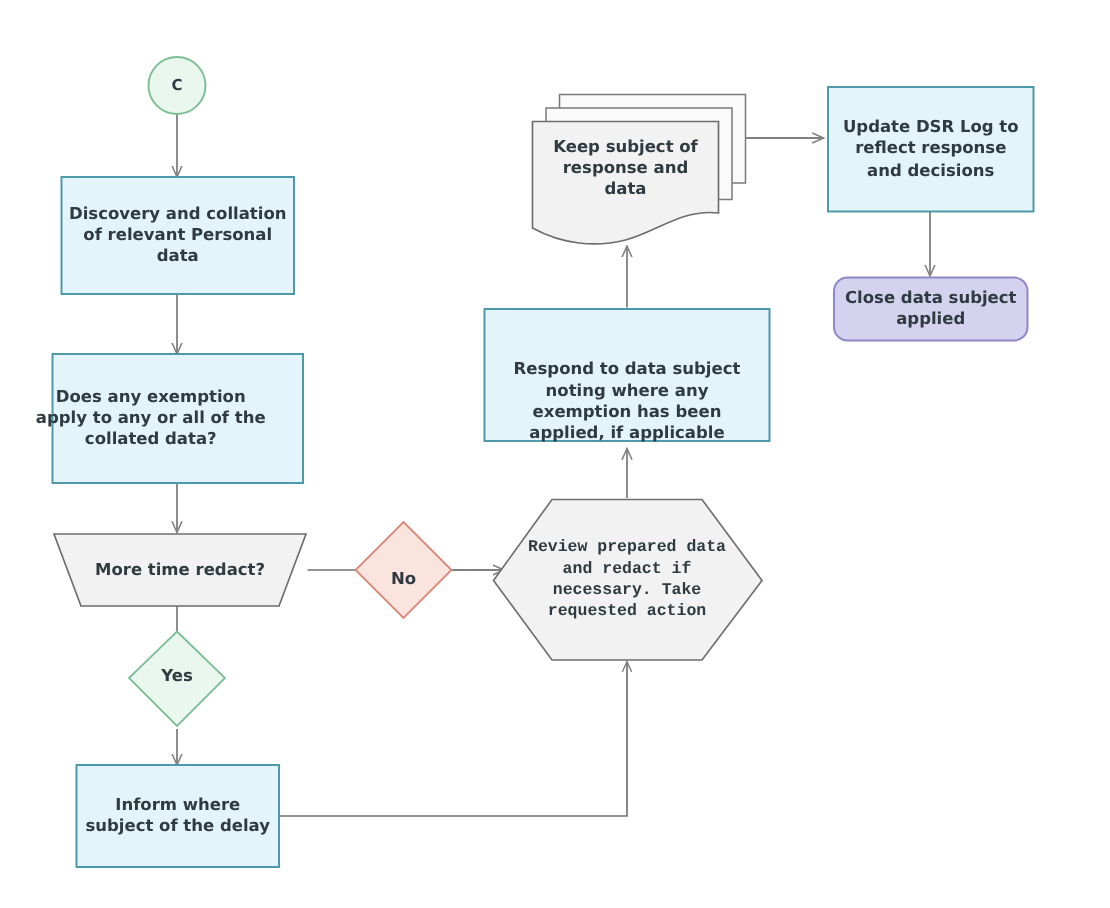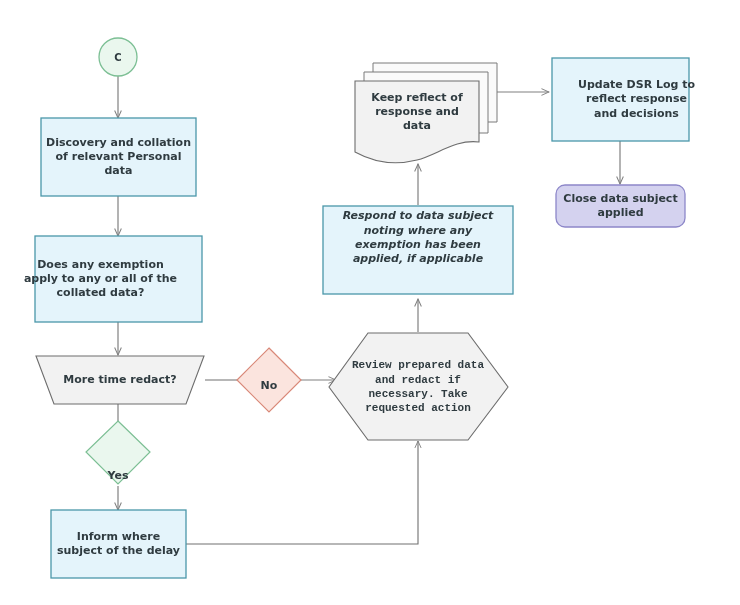--- a/index.html
+++ b/index.html
@@ -115,27 +115,27 @@
 </svg>
 
 <div class="node-label fs10" style="left:99px;top:43px;width:38px;height:28px;">C</div>
 
 <div class="node-label fs11" style="left:46px;top:120px;width:145px;height:74px;">Discovery and collation of relevant Personal data</div>
 
 <div class="node-label fs11" style="left:22px;top:238px;width:157px;height:82px;">Does any exemption apply to any or all of the collated data?</div>
 
 <div class="node-label fs11" style="left:46px;top:358px;width:148px;height:44px;">More time redact?</div>
 
-<div class="node-label fs11" style="left:94px;top:462px;width:48px;height:28px;">Yes</div>
+<div class="node-label fs11" style="left:94px;top:437px;width:48px;height:28px;">Yes</div>
 
 <div class="node-label fs11" style="left:245px;top:372px;width:48px;height:28px;">No</div>
 
 <div class="node-label fs11" style="left:56px;top:512px;width:125px;height:64px;">Inform where subject of the delay</div>
 
 <div class="node-label fs11" style="left:351px;top:350px;width:134px;height:74px;font-family:Liberation Mono, monospace;">Review prepared data and redact if necessary. Take requested action</div>
 
-<div class="node-label fs11" style="left:330px;top:197px;width:176px;height:82px;font-style:italic;">Respond to data subject noting where any exemption has been applied, if applicable</div>
+<div class="node-label fs11" style="left:330px;top:227px;width:176px;height:82px;">Respond to data subject noting where any exemption has been applied, if applicable</div>
 
-<div class="node-label fs11" style="left:361px;top:91px;width:112px;height:42px;">Keep reflect of response and data</div>
+<div class="node-label fs11" style="left:361px;top:91px;width:112px;height:42px;">Keep subject of response and data</div>
 
-<div class="node-label fs11" style="left:557px;top:61px;width:127px;height:77px;margin-left:16px;">Update DSR Log to reflect response and decisions</div>
+<div class="node-label fs11" style="left:557px;top:61px;width:127px;height:77px;">Update DSR Log to reflect response and decisions</div>
 
 <div class="node-label fs11" style="left:561px;top:187px;width:119px;height:38px;">Close data subject applied</div>
 
 </body></html>

